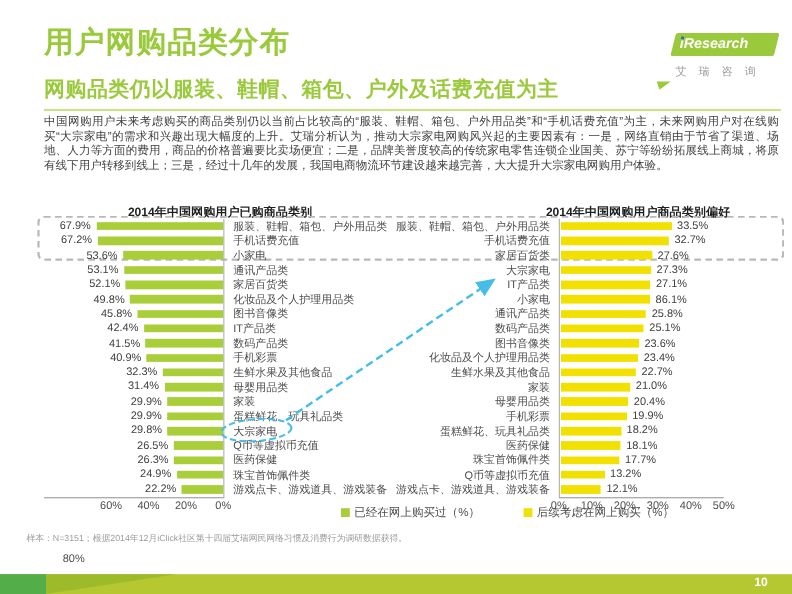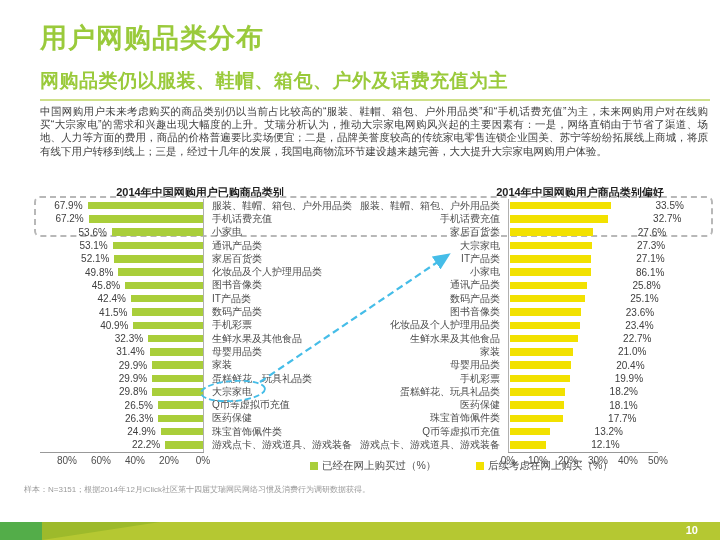--- a/index.html
+++ b/index.html
@@ -26,21 +26,21 @@
   .chart-title.right { left:445px; width:270px; }
 
   .highlight-box { position:absolute; left:34px; top:196px; width:679px; height:41px; border:2px dashed #b8b8b8; border-radius:6px; }
 
   #chart-rows { position:absolute; left:40px; top:199px; width:670px; }
   .row { display:flex; align-items:center; height:13.3px; }
   .cell { height:100%; display:flex; align-items:center; }
   .lplot { width:163px; justify-content:flex-end; }
   .llabel { width:152px; padding-left:9px; }
   .rlabel { width:153px; justify-content:flex-end; padding-right:8px; }
-  .rplot { flex:1; justify-content:flex-start;gap:40px; }
+  .rplot { flex:1; justify-content:flex-start; }
   .cat, .val { font-size:10px; color:#4d4d4d; white-space:nowrap; }
   .val { color:#404040; }
   .bar { height:7.5px; display:inline-block; }
   .bar-green { background:var(--bar-green); margin-left:5px; }
   .bar-yellow { background:var(--bar-yellow); margin-right:5px; margin-left:2px; }
 
   .vline { position:absolute; top:199px; width:1px; height:253px; background:#b0b0b0; }
   .axis-line { position:absolute; top:452px; height:1px; background:#999; }
   .ticks { position:absolute; top:455px; height:12px; }
   .tick { position:absolute; transform:translateX(-50%); font-size:10px; color:#4d4d4d; white-space:nowrap; }
@@ -58,20 +58,27 @@
 
   #overlay { position:absolute; left:0; top:0; width:720px; height:540px; pointer-events:none; }
 </style>
 </head>
 <body>
 
 <div id="page" style="--accent-green: #9aca3b; --bar-green: #a9ce3a; --bar-yellow: #f2e100; --footer-band: #b5c832; --footer-block: #53ad49;">
 
   <div class="page-title">用户网购品类分布</div>
 
+  <div class="logo">
+    <div class="logo-box"></div>
+    <div class="logo-brand">iResearch</div>
+    <div class="logo-dot"></div>
+    <div class="logo-cn">艾瑞咨询</div>
+    <div class="logo-arrow"></div>
+  </div>
 
   <div class="page-subtitle">网购品类仍以服装、鞋帽、箱包、户外及话费充值为主</div>
   <div class="subtitle-rule"></div>
 
   <div class="intro">中国网购用户未来考虑购买的商品类别仍以当前占比较高的“服装、鞋帽、箱包、户外用品类”和“手机话费充值”为主，未来网购用户对在线购买“大宗家电”的需求和兴趣出现大幅度的上升。艾瑞分析认为，推动大宗家电网购风兴起的主要因素有：一是，网络直销由于节省了渠道、场地、人力等方面的费用，商品的价格普遍要比卖场便宜；二是，品牌美誉度较高的传统家电零售连锁企业国美、苏宁等纷纷拓展线上商城，将原有线下用户转移到线上；三是，经过十几年的发展，我国电商物流环节建设越来越完善，大大提升大宗家电网购用户体验。</div>
 
   <div class="chart-title left">2014年中国网购用户已购商品类别</div>
   <div class="chart-title right">2014年中国网购用户商品类别偏好</div>
 
   <div class="highlight-box"></div>
@@ -382,21 +389,21 @@
         </div>
       </div>
     </div>
 
   <div class="vline" style="left:203px;"></div>
   <div class="vline" style="left:508px;"></div>
   <div class="axis-line" style="left:40px; width:164px;"></div>
   <div class="axis-line" style="left:508px; width:150px;"></div>
 
   <div class="ticks" id="ticks-left" style="left:40px; width:163px;">
-      <span class="tick" style="left: 27px;">80%</span>
+      <span class="tick" style="left: 27px; margin-top: 48px;">80%</span>
       <span class="tick" style="left: 61px;">60%</span>
       <span class="tick" style="left: 95px;">40%</span>
       <span class="tick" style="left: 129px;">20%</span>
       <span class="tick" style="left: 163px;">0%</span>
     </div>
   <div class="ticks" id="ticks-right" style="left:508px; width:202px;">
       <span class="tick" style="left: 0px;">0%</span>
       <span class="tick" style="left: 30px;">10%</span>
       <span class="tick" style="left: 60px;">20%</span>
       <span class="tick" style="left: 90px;">30%</span>

